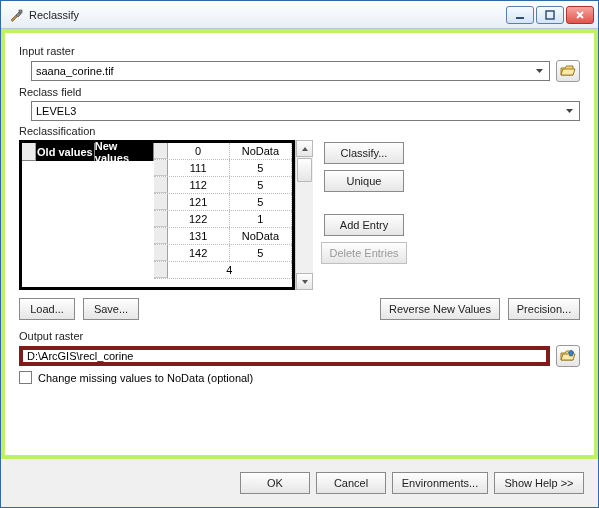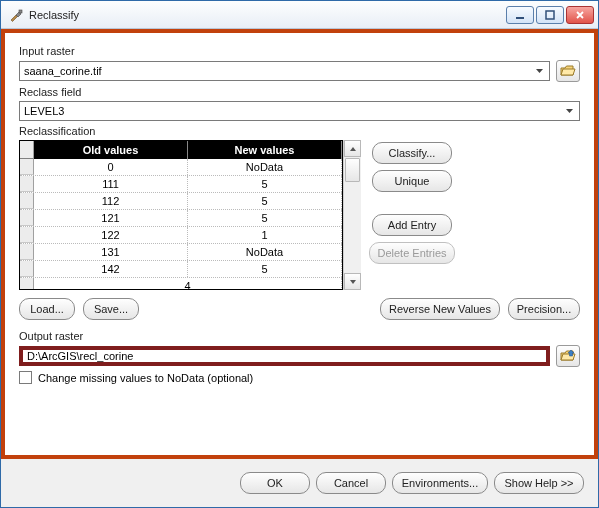--- a/index.html
+++ b/index.html
@@ -1,46 +1,46 @@
 <!DOCTYPE html>
 <html><head>
 <meta charset="utf-8">
 <style>
   * { box-sizing: border-box; font-family: Tahoma, Arial, sans-serif; font-size: 11px; }
   body { margin: 0; background: #fff; }
-  .window { width: 599px; height: 508px; border: 1px solid #2f6aa8; background: #c2410c; position: relative; }
+  .window { width: 599px; height: 508px; border: 1px solid #2f6aa8; background: #bef264; position: relative; }
   .titlebar { height: 28px; background: linear-gradient(#fdfefe, #e8eef6); display: flex; align-items: center; padding: 0 4px 0 8px; border-bottom: 1px solid #b9c6d6; }
   .titlebar .ticon { margin-right: 6px; display:flex; align-items:center;}
   .titlebar .title { flex: 1; color: #222; }
   .winbtns { display: flex; gap: 2px; }
   .winbtn { width: 28px; height: 18px; border: 1px solid #5a7fab; border-radius: 3px; background: linear-gradient(#f7fbff,#d4e4f7); display:flex; align-items:center; justify-content:center; color:#30507a; cursor:pointer;}
   .winbtn.close { background: linear-gradient(#f7a6a0,#e1534a); border-color:#a33; color:#fff;}
   .winbtn svg { display:block; }
   .content { position:absolute; top:28px; left:0; right:0; bottom:48px; padding: 10px 14px 6px 14px; background:#fff; border: none; margin:4px; overflow:hidden;}
   .lbl { display:block; margin: 2px 0 3px 0; color:#222; }
   .row { display:flex; align-items:center; gap:6px; margin-bottom:4px;}
-  .combo { flex:1; height:20px; border:1px solid #7a7a7a; background:#fff; display:flex; align-items:center; padding:3px 4px; position:relative; cursor:pointer;}
+  .combo { flex:1; height:20px; border:1px solid #7a7a7a; background:#fff; display:flex; align-items:center; padding:3px 4px; position:relative; cursor:pointer;margin-left:12px;}
   .combo .arrow { position:absolute; right:2px; top:1px; width:16px; height:16px; display:flex; align-items:center; justify-content:center; border-left:1px solid transparent; color:#555;}
   .folderbtn { width:24px; height:22px; border:1px solid #9a9a9a; border-radius:3px; background:linear-gradient(#fefefe,#e6e6e6); display:flex; align-items:center; justify-content:center; cursor:pointer;}
   
   .reclass-area { display:flex; gap:6px; margin-top:2px;}
-  .tablewrap { border:1px solid #000000; background:#fff; width:324px; height:150px; position:relative; display:flex; flex-direction:column;}
+  .tablewrap { border:3px solid #000000; background:#fff; width:276px; height:150px; position:relative; display:flex; flex-direction:row;}
   .thead { display:flex; background:#000; color:#fff; font-weight:bold; height:18px;}
   .thead .corner { width:14px; background:#ececec; border-right:1px solid #a0a0a0; border-bottom:1px solid #808080;}
   .thead .th { flex:1; display:flex; align-items:center; justify-content:center; border-right:1px solid #888;}
   .tbody { flex:1; overflow:hidden;}
   .trow { display:flex; height:17px; border-bottom:1px dotted #bbb;}
   .trow .rh { width:14px; background:#ececec; border-right:1px solid #a0a0a0; border-bottom:1px solid #c8c8c8;}
   .trow .td { flex:1; display:flex; align-items:center; justify-content:center; border-right:1px dotted #bbb; background:#fff;}
   .scrollcol { width:18px; display:flex; flex-direction:column; background:#f0f0f0; border-left:1px solid #d0d0d0;}
   .scrollbtn { height:17px; border:1px solid #b8b8b8; background:linear-gradient(#fefefe,#e6e6e6); display:flex; align-items:center; justify-content:center; cursor:pointer; color:#555;}
   .scrollthumb { height:24px; margin:1px; border:1px solid #b8b8b8; background:linear-gradient(#fefefe,#e6e6e6); border-radius:1px;}
   .scrolltrack { flex:1; }
   .sidebtns { display:flex; flex-direction:column; gap:6px; width:90px; padding-top:2px; align-items:center;}
-  .btn { height:22px; min-width:80px; padding:0 7px; border:1px solid #8a8a8a; border-radius:10px; background:linear-gradient(#fefefe,#e6e6e6); display:flex; align-items:center; justify-content:center; cursor:pointer; color:#222;}
+  .btn { height:22px; min-width:80px; padding:0 7px; border:1px solid #8a8a8a; border-radius:0; background:linear-gradient(#fefefe,#e6e6e6); display:flex; align-items:center; justify-content:center; cursor:pointer; color:#222;}
   .btn.disabled { color:#9a9a9a; border-color:#c0c0c0; cursor:default;}
   .lowerbtns { display:flex; gap:8px; margin:8px 0 10px 0; align-items:center;}
   .lowerbtns .spacer { flex:1; }
   .textfield { flex:1; height:20px; border:4px solid #7f1d1d; background:#fff; padding:0 4px; display:flex; align-items:center; }
   .check { display:flex; align-items:center; gap:6px; margin-top:4px; }
   .check .box { width:13px; height:13px; border:1px solid #7a7a7a; background:#fff; cursor:pointer;}
   .footer { position:absolute; left:0; right:0; bottom:0; height:48px; display:flex; align-items:center; justify-content:flex-end; gap:6px; padding:0 14px; background:#f0f0f0;}
   .footer .btn { min-width:70px; }
   .sidebtns .gap { height:10px; }
 </style>

